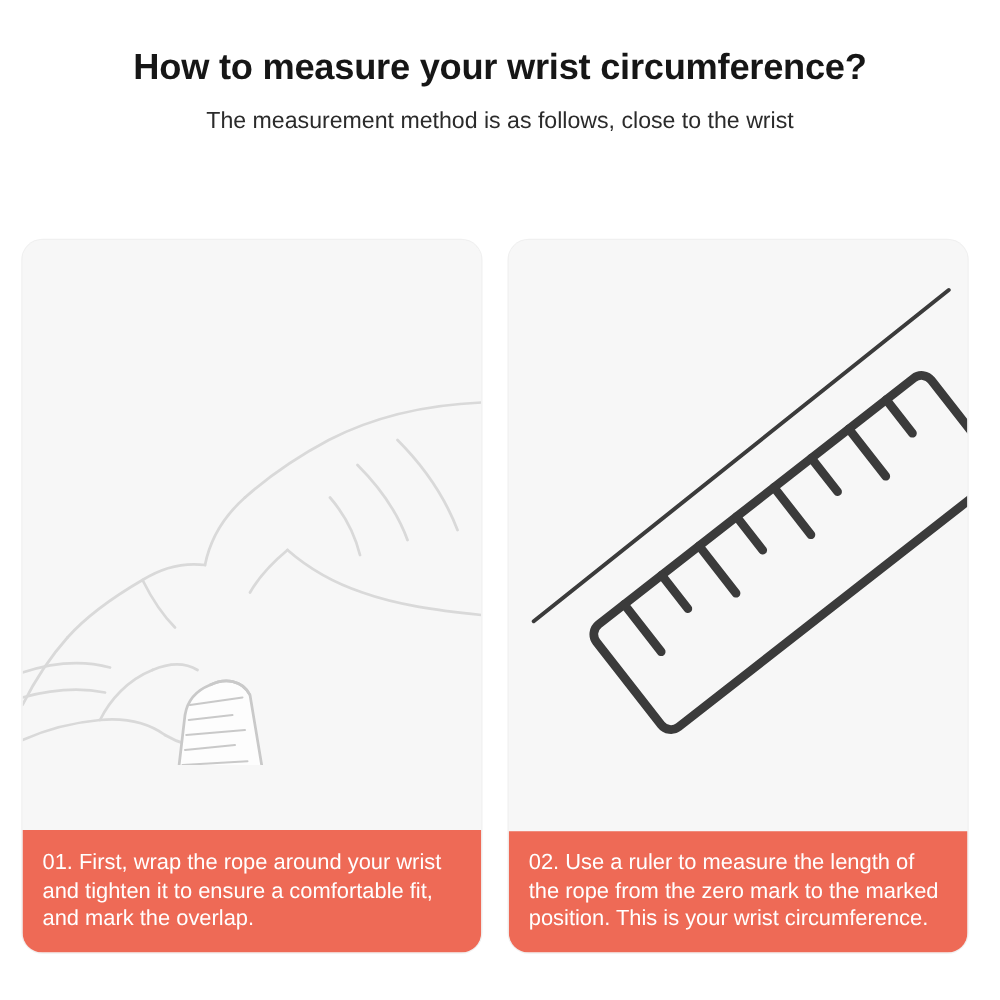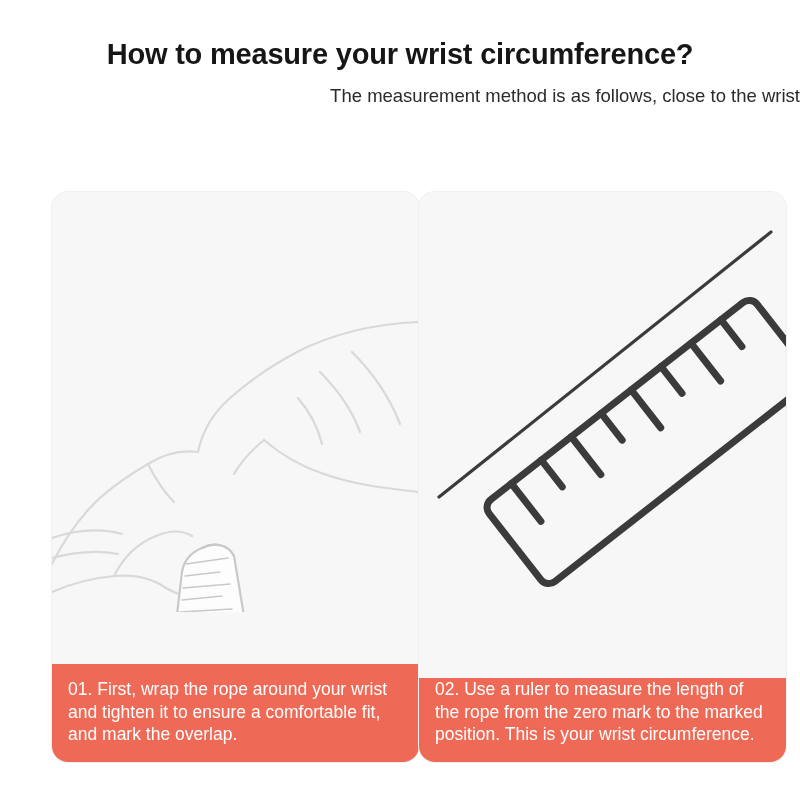--- a/index.html
+++ b/index.html
@@ -33,28 +33,28 @@
     color: #161616;
     margin: 0 0 14px 0;
     line-height: 1.15;
   }
   .subtitle {
     font-size: 18.5px;
     font-weight: normal;
     color: #2b2b2b;
     margin: 0;
     line-height: 1.2;
-    text-align: right;
   }
   .cards {
     position: absolute;
     top: 192px;
-    left: 30px;
+    left: 18px;
     width: 756px;
     display: flex;
+    gap: 22px;
     justify-content: flex-end;
   }
   .card {
     position: relative;
     width: 367px;
     height: 570px;
     background: #f7f7f7;
     border-radius: 16px;
     overflow: hidden;
     box-shadow: 0 0 0 1px #f0f0f0;
@@ -72,21 +72,21 @@
     left: 0;
     bottom: 0;
     width: 367px;
     background: #ee6a56;
     color: #ffffff;
     box-sizing: border-box;
     padding: 14px 16px 16px 16px;
     font-size: 17.5px;
     line-height: 1.3;
   }
-  .caption.tall { padding-top: 0; }
+  .caption.tall { padding-top: 13px; }
   .cap-text { margin: 0; }
 </style>
 </head>
 <body>
 
 <div class="page">
 
   <div class="header">
     <h1 class="title">How to measure your wrist circumference?</h1>
     <p class="subtitle">The measurement method is as follows, close to the wrist</p>

